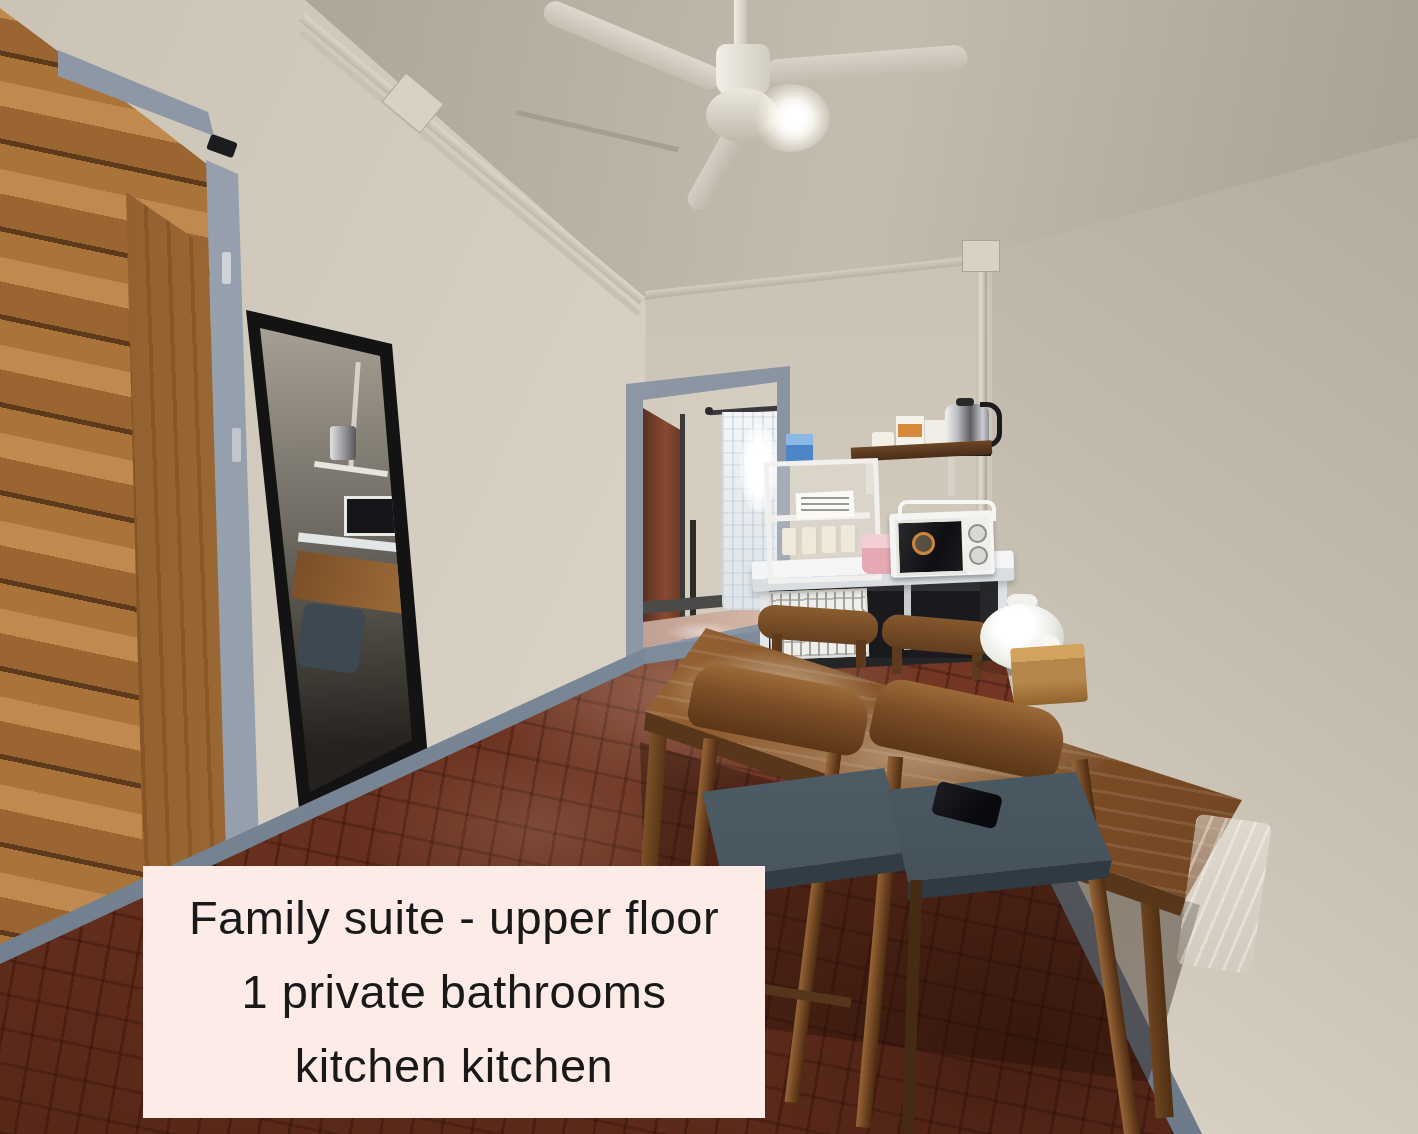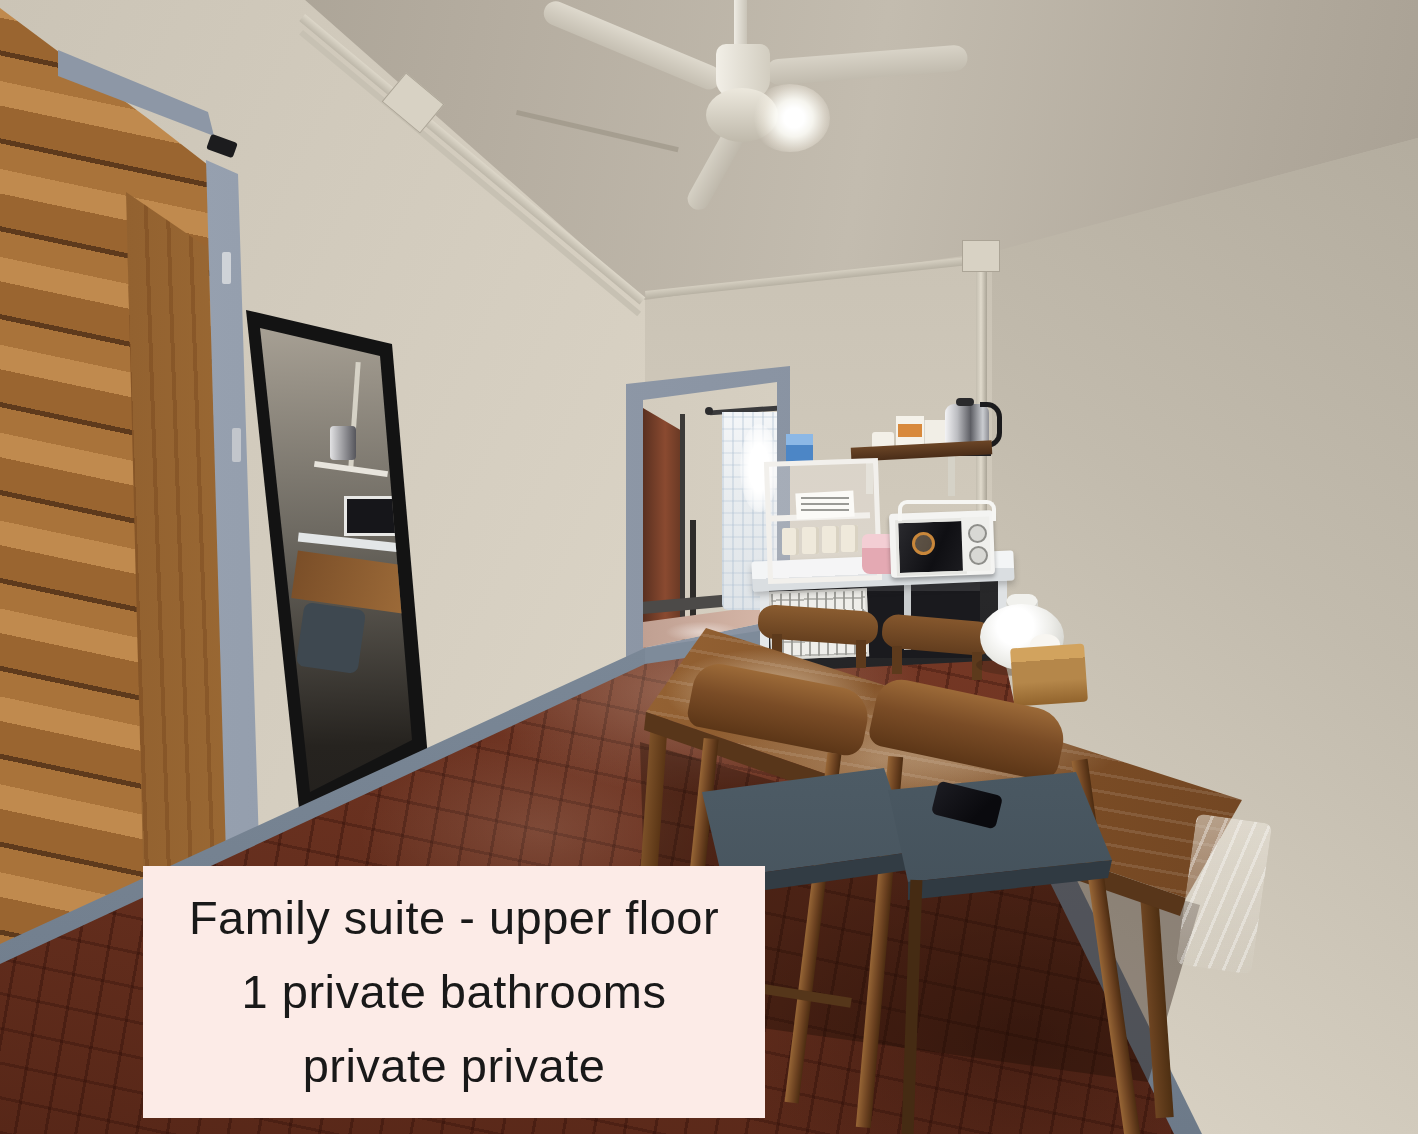--- a/index.html
+++ b/index.html
@@ -338,16 +338,16 @@
   <div class="layer seat2"></div>
   <div class="layer seat2-edge"></div>
   <div class="phone"></div>
   <div class="chl1"></div>
   <div class="chl2"></div>
   <div class="ch-stretch"></div>
 
   <div class="caption">
     <div class="caption-line">Family suite - upper floor</div>
     <div class="caption-line">1 private bathrooms</div>
-    <div class="caption-line">private private</div>
+    <div class="caption-line">kitchen kitchen</div>
   </div>
 
 </div>
 
 </body></html>

